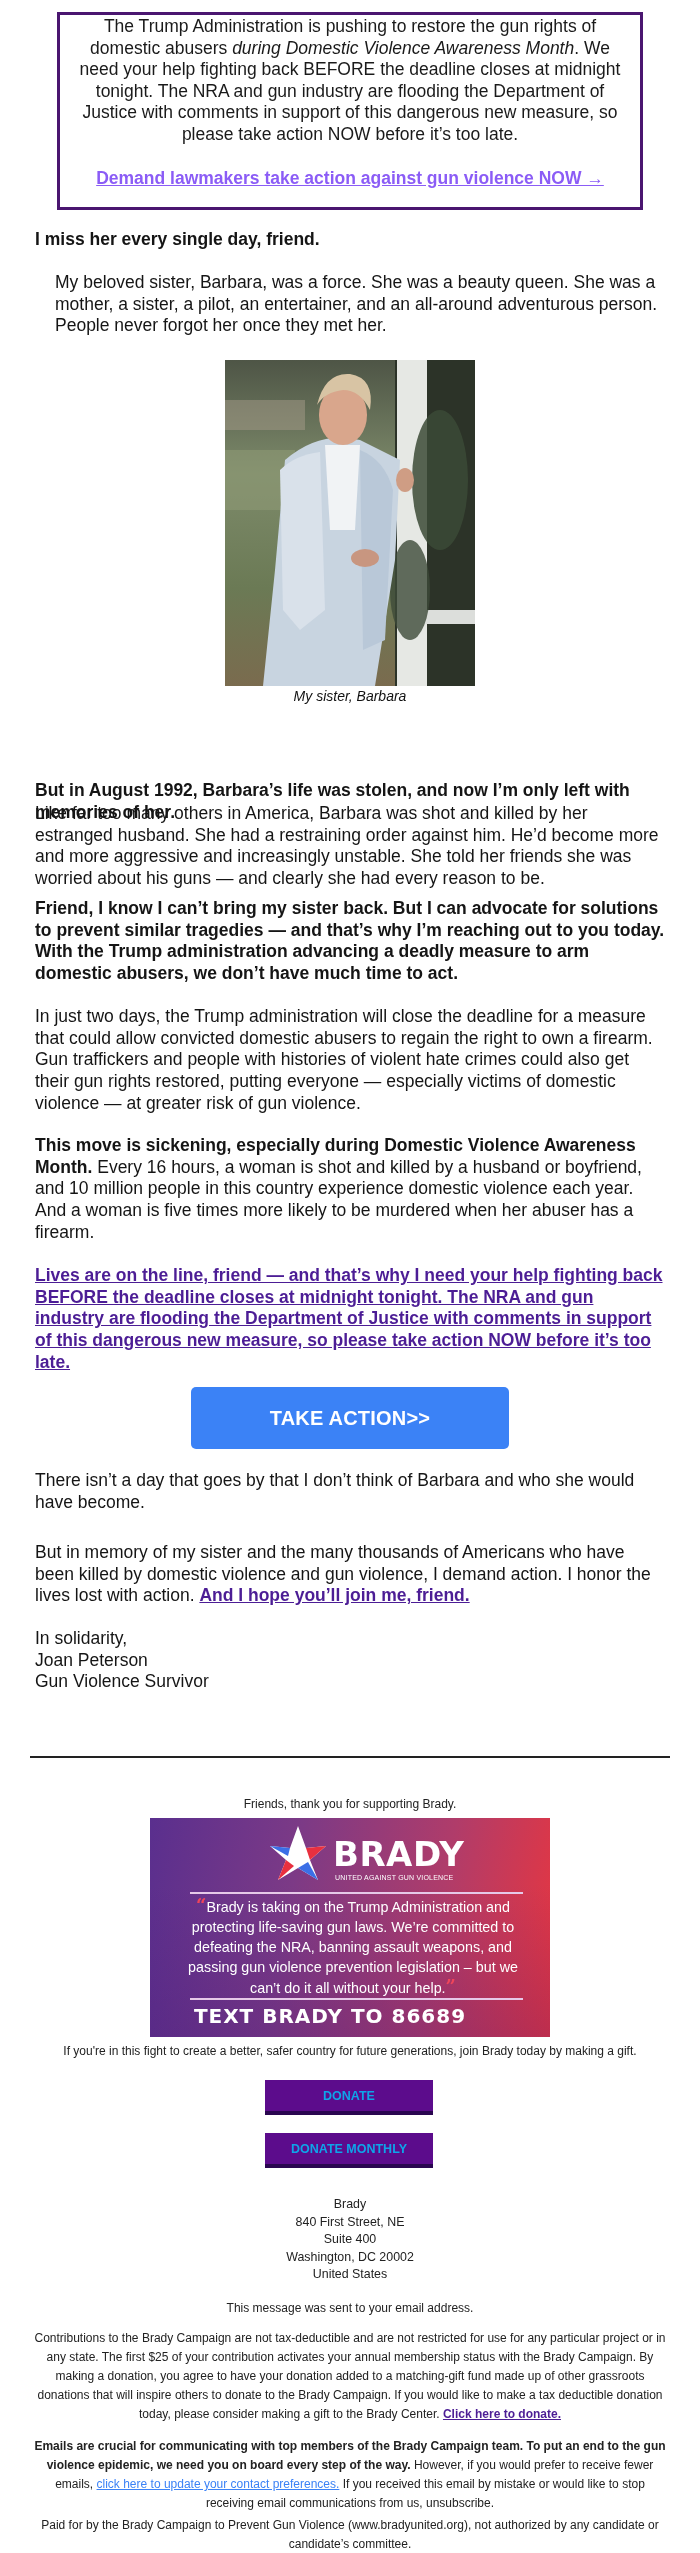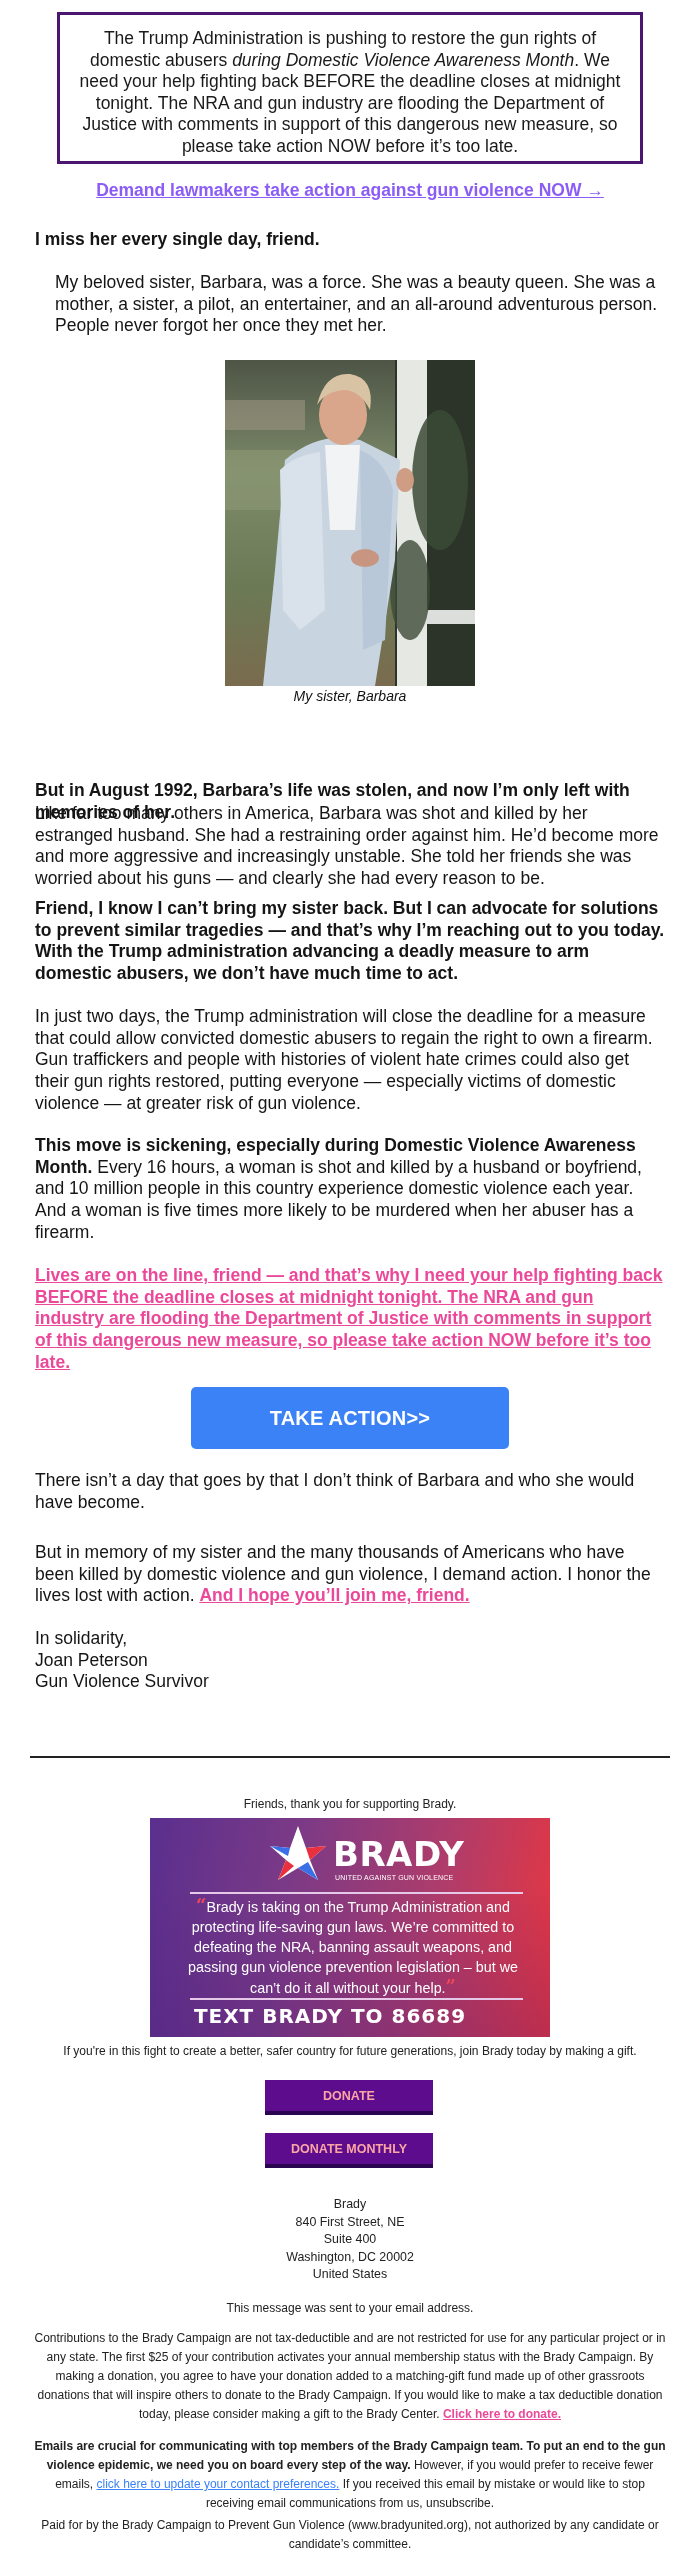--- a/index.html
+++ b/index.html
@@ -10,41 +10,41 @@
       position: relative;
       overflow: hidden;
       font-family: "Liberation Sans", sans-serif;
       color: #111111;
     }
     a { color: #0b12a8; }
     .abs { position: absolute; }
 
     
     #alert-box {
-      left: 57px; top: 12px; width: 586px; height: 152px;
+      left: 57px; top: 12px; width: 586px; height: 198px;
       border: 3px solid #4a1670;
       text-align: center;
-      padding: 13px 12px 0 12px;
+      padding: 1px 12px 0 12px;
     }
     #alert-box .alert-text {
       font-size: 17.5px; line-height: 21.6px; color: #1a1a1a;
     }
     #alert-box .alert-link {
       display: inline-block;
       margin-top: 21px;
       font-size: 17.5px; font-weight: bold; line-height: 22px;
       color: #8b5cf6; text-decoration: underline;
     }
 
     .para {
       left: 35px; width: 632px;
       font-size: 17.5px; line-height: 21.7px; color: #151515;
     }
     .bold { font-weight: bold; }
-    .link-bold { font-weight: bold; color: #ec4899; }
+    .link-bold { font-weight: bold; color: #4c1d95; }
 
     #photo {
       left: 225px; top: 360px; width: 250px; height: 326px;
       overflow: hidden;
     }
     #caption {
       left: 200px; top: 688px; width: 300px; text-align: center;
       font-size: 14px; font-style: italic; color: #111;
     }
 
@@ -97,21 +97,21 @@
     #banner .text-cta {
       position: absolute; left: 0; top: 186px; width: 360px; text-align: center;
       font-size: 20px; font-weight: bold; color: #ffffff; letter-spacing: 1px;
       font-family: "DejaVu Sans", sans-serif;
     }
 
     .donate-btn {
       left: 265px; width: 168px; height: 35px;
       background: #5c0c8c;
       border-bottom: 4px solid #2a0650;
-      color: #fca5a5; font-weight: bold; font-size: 12.5px;
+      color: #0ea5e9; font-weight: bold; font-size: 12.5px;
       display: flex; align-items: center; justify-content: center;
       cursor: pointer;
     }
 
     .addr { font-size: 12.4px; line-height: 17.6px; }
     .grey-link { color: #3b82f6; text-decoration: underline; }
   </style>
 </head>
 <body>
 

